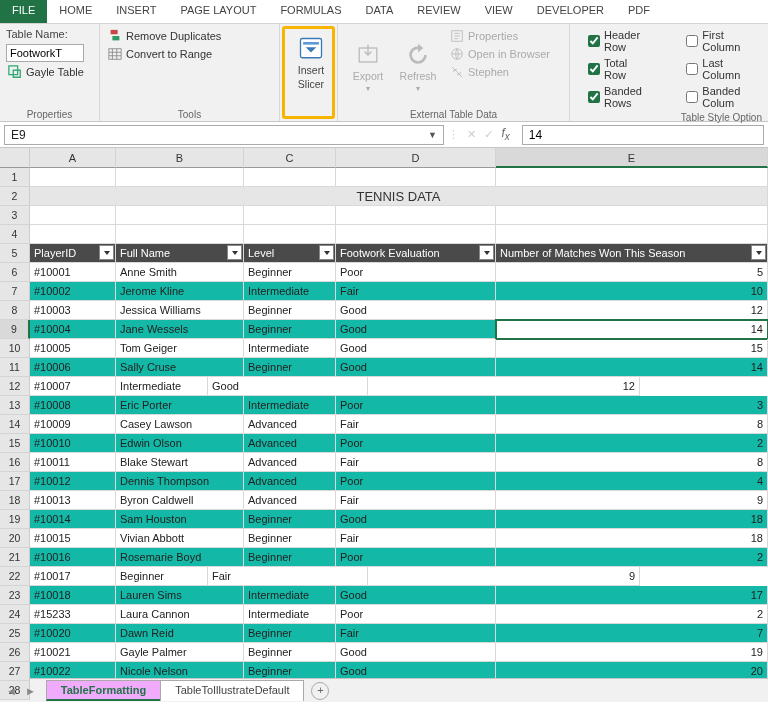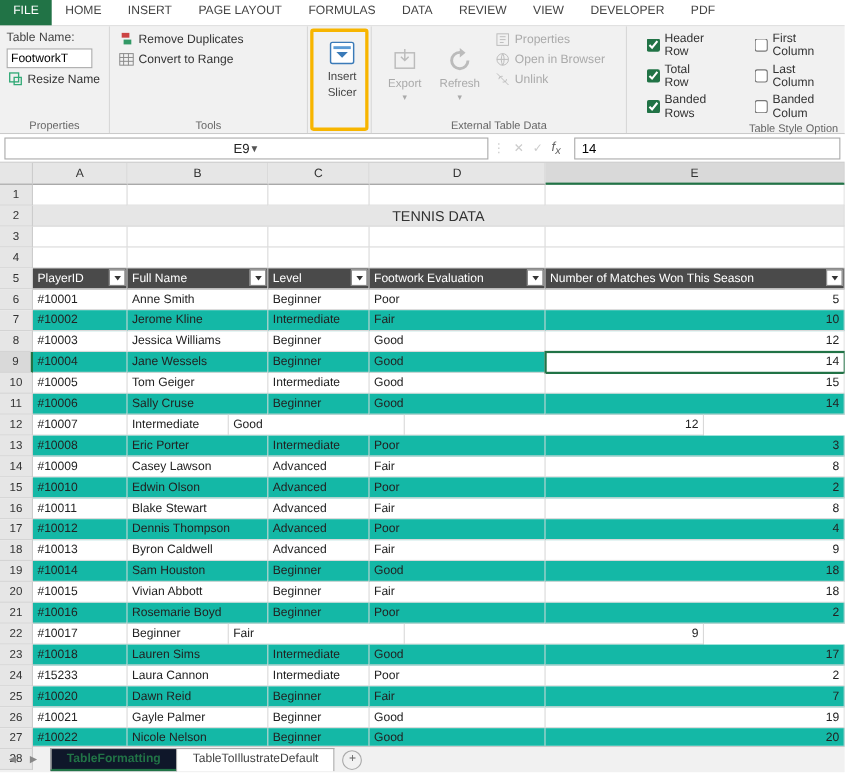--- a/index.html
+++ b/index.html
@@ -26,21 +26,21 @@
 .big-btn span { font-size: 10.5px; color: #444; line-height: 1.1; text-align: center; }
 .big-btn.disabled span { color: #aaa; }
 
 .highlight-box { border: 3px solid #f7b500; border-radius: 3px; padding: 2px; }
 
 .chk { display: flex; align-items: center; gap: 4px; font-size: 11px; color: #333; padding: 1px 12px; }
 .chk input { accent-color: #217346; width: 12px; height: 12px; }
 
 
 .formula-bar { display: flex; align-items: center; height: 26px; border-bottom: 1px solid #c6c6c6; background: #fff; }
-.name-box { width: 440px; border: 1px solid #aaa; height: 20px; margin: 0 4px; font-size: 12px; padding: 2px 6px; display: flex; align-items: center; justify-content: center; }
+.name-box { width: 440px; border: 1px solid #aaa; height: 20px; margin: 0 4px; font-size: 12px; padding: 2px 6px; display: flex; align-items: center; justify-content: space-between; }
 .name-box .dd { color: #555; font-size: 9px; }
 .fx-controls { display: flex; align-items: center; gap: 8px; color: #888; padding: 0 8px; }
 .fx-label { font-style: italic; color: #666; font-size: 12px; }
 .fx-input { flex: 1; border: 1px solid #aaa; height: 20px; margin: 0 4px; padding: 2px 6px; font-size: 12px; }
 
 
 .sheet { display: flex; height: 530px; }
 .corner { width: 30px; height: 20px; background: #e6e6e6; border-right: 1px solid #ccc; border-bottom: 1px solid #999; }
 .row-headers { width: 30px; }
 .row-hdr { height: 19px; background: #e6e6e6; border-right: 1px solid #ccc; border-bottom: 1px solid #d4d4d4; text-align: center; font-size: 10.5px; line-height: 19px; color: #333; }
@@ -64,21 +64,21 @@
 
 .sel-cell { outline: 2px solid #217346; outline-offset: -1px; background: #fff !important; }
 
 
 .cA { width: 86px; } .cB { width: 128px; } .cC { width: 92px; } .cD { width: 160px; } .cE { width: 272px; }
 
 
 .sheet-tabs { display: flex; align-items: center; height: 24px; border-top: 1px solid #c6c6c6; background: #f1f1f1; padding: 0 6px; gap: 0; font-size: 11px; }
 .nav-arrows { display: flex; gap: 8px; color: #888; padding-right: 10px; }
 .stab { padding: 3px 14px; border: 1px solid #aaa; border-bottom: none; background: #fff; margin-right: -1px; color: #444; }
-.stab.active { border-bottom: 2px solid #217346; font-weight: 600; color: #217346; background: #0f172a; }
+.stab.active { border-bottom: 2px solid #217346; font-weight: 600; color: #217346; background: #f0abfc; }
 .add-sheet { width: 18px; height: 18px; border: 1px solid #aaa; border-radius: 50%; text-align: center; line-height: 15px; margin-left: 8px; color: #666; }
 
 svg { display: block; }
 </style>
 </head>
 <body>
 
 <div class="ribbon-tabs" id="ribbon-tabs">
     <div class="ribbon-tab file">FILE</div>
     <div class="ribbon-tab">HOME</div>
@@ -96,21 +96,21 @@
 
   <div class="ribbon-group" style="width:100px">
     <div class="ribbon-stack">
       <div class="field-label">Table Name:</div>
       <input class="ribbon-input" value="FootworkT" style="">
       <div class="ribbon-row">
         <svg class="ribbon-icon" viewBox="0 0 16 16">
             <rect x="1" y="1" width="10" height="10" fill="none" stroke="#3a7" stroke-width="1.5"></rect>
             <path d="M6 6h8v8h-8z" fill="none" stroke="#3a7" stroke-width="1.5"></path>
           </svg>
-        <span>Resize Name</span>
+        <span>Gayle Table</span>
       </div>
     </div>
     <div class="ribbon-group-label">Properties</div>
   </div>
 
   <div class="ribbon-group" style="width:180px">
     <div class="ribbon-stack">
       <div class="ribbon-row">
         <svg class="ribbon-icon" viewBox="0 0 16 16">
             <rect x="3" y="1" width="8" height="5" fill="#c44"></rect>
@@ -172,21 +172,21 @@
           <svg class="ribbon-icon" viewBox="0 0 16 16">
               <circle cx="8" cy="8" r="6" fill="none" stroke="#bbb"></circle>
               <path d="M2 8h12M8 2c2 3 2 9 0 12M8 2c-2 3-2 9 0 12" stroke="#bbb" fill="none"></path>
             </svg>
           <span>Open in Browser</span>
         </div>
         <div class="ribbon-row disabled">
           <svg class="ribbon-icon" viewBox="0 0 16 16">
               <path d="M4 8a3 3 0 0 1 3-3h1M12 8a3 3 0 0 1-3 3h-1M2 2l12 12" stroke="#bbb" fill="none"></path>
             </svg>
-          <span>Unlink</span>
+          <span>Stephen</span>
         </div>
       </div>
     </div>
     <div class="ribbon-group-label">External Table Data</div>
   </div>
 
   <div class="ribbon-group" style="flex:1;border-right:none">
     <div style="display:flex;gap:14px;flex:1">
       <div class="ribbon-stack">
         <label class="chk">

